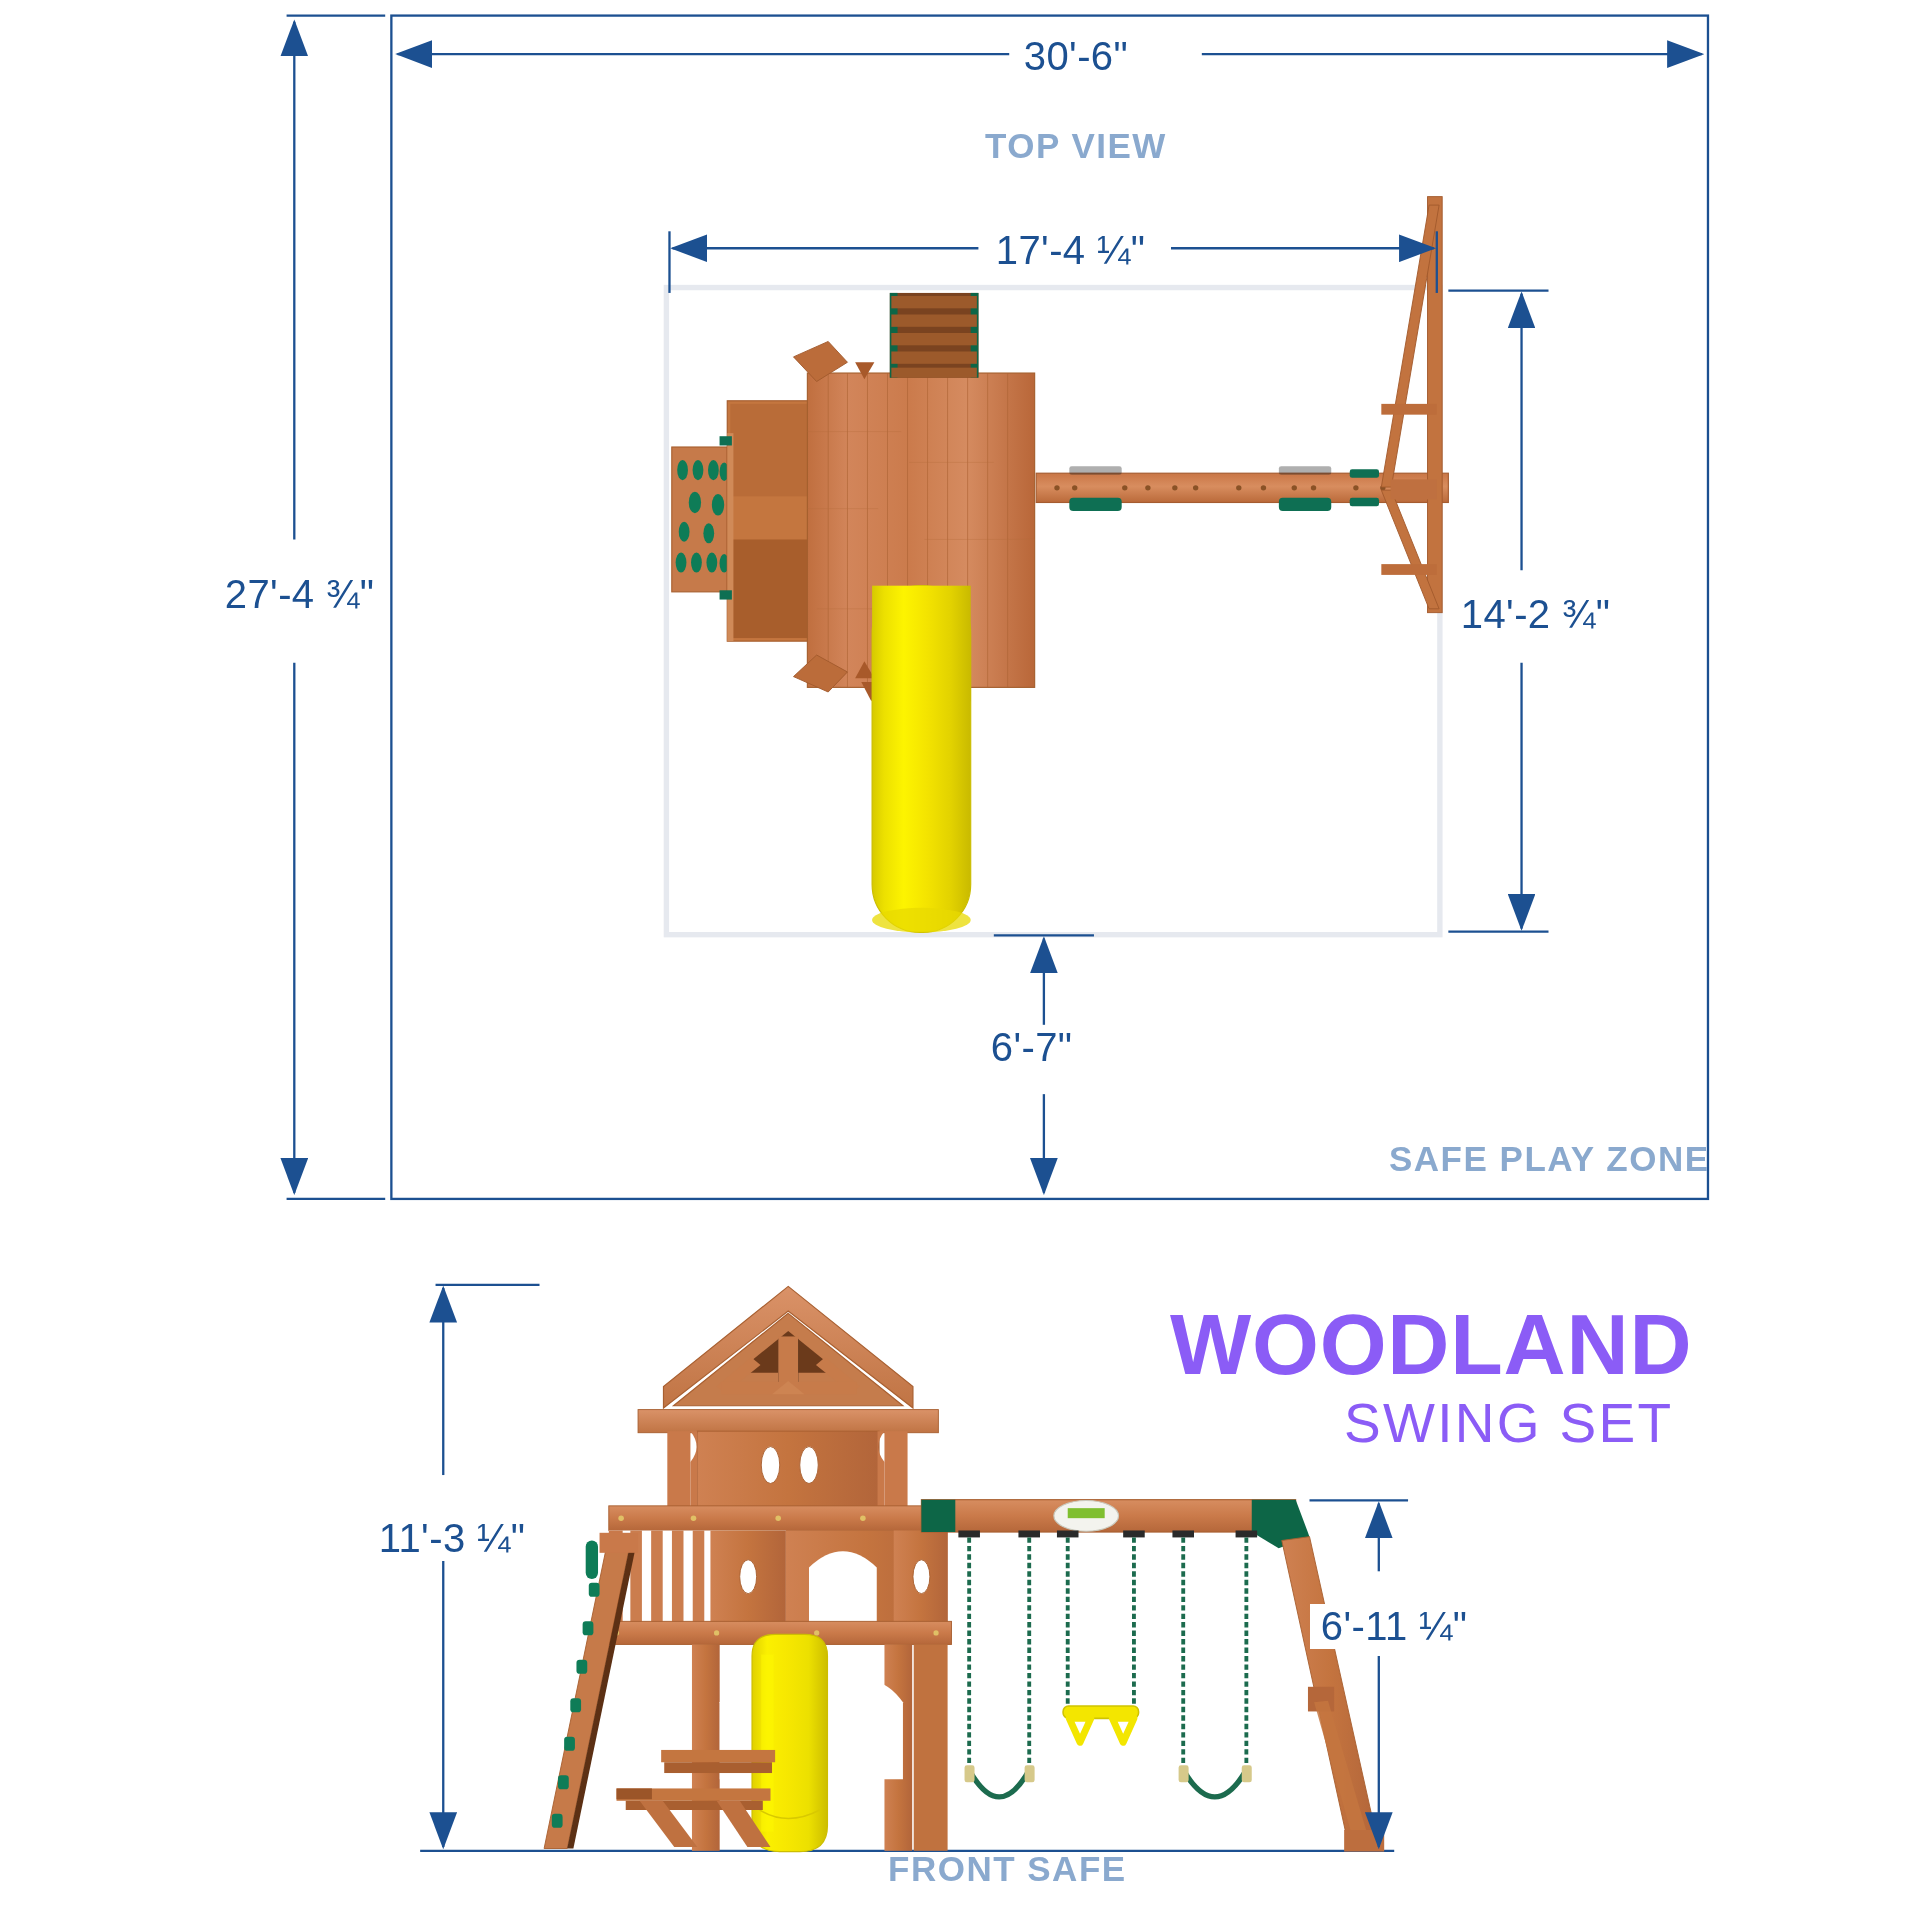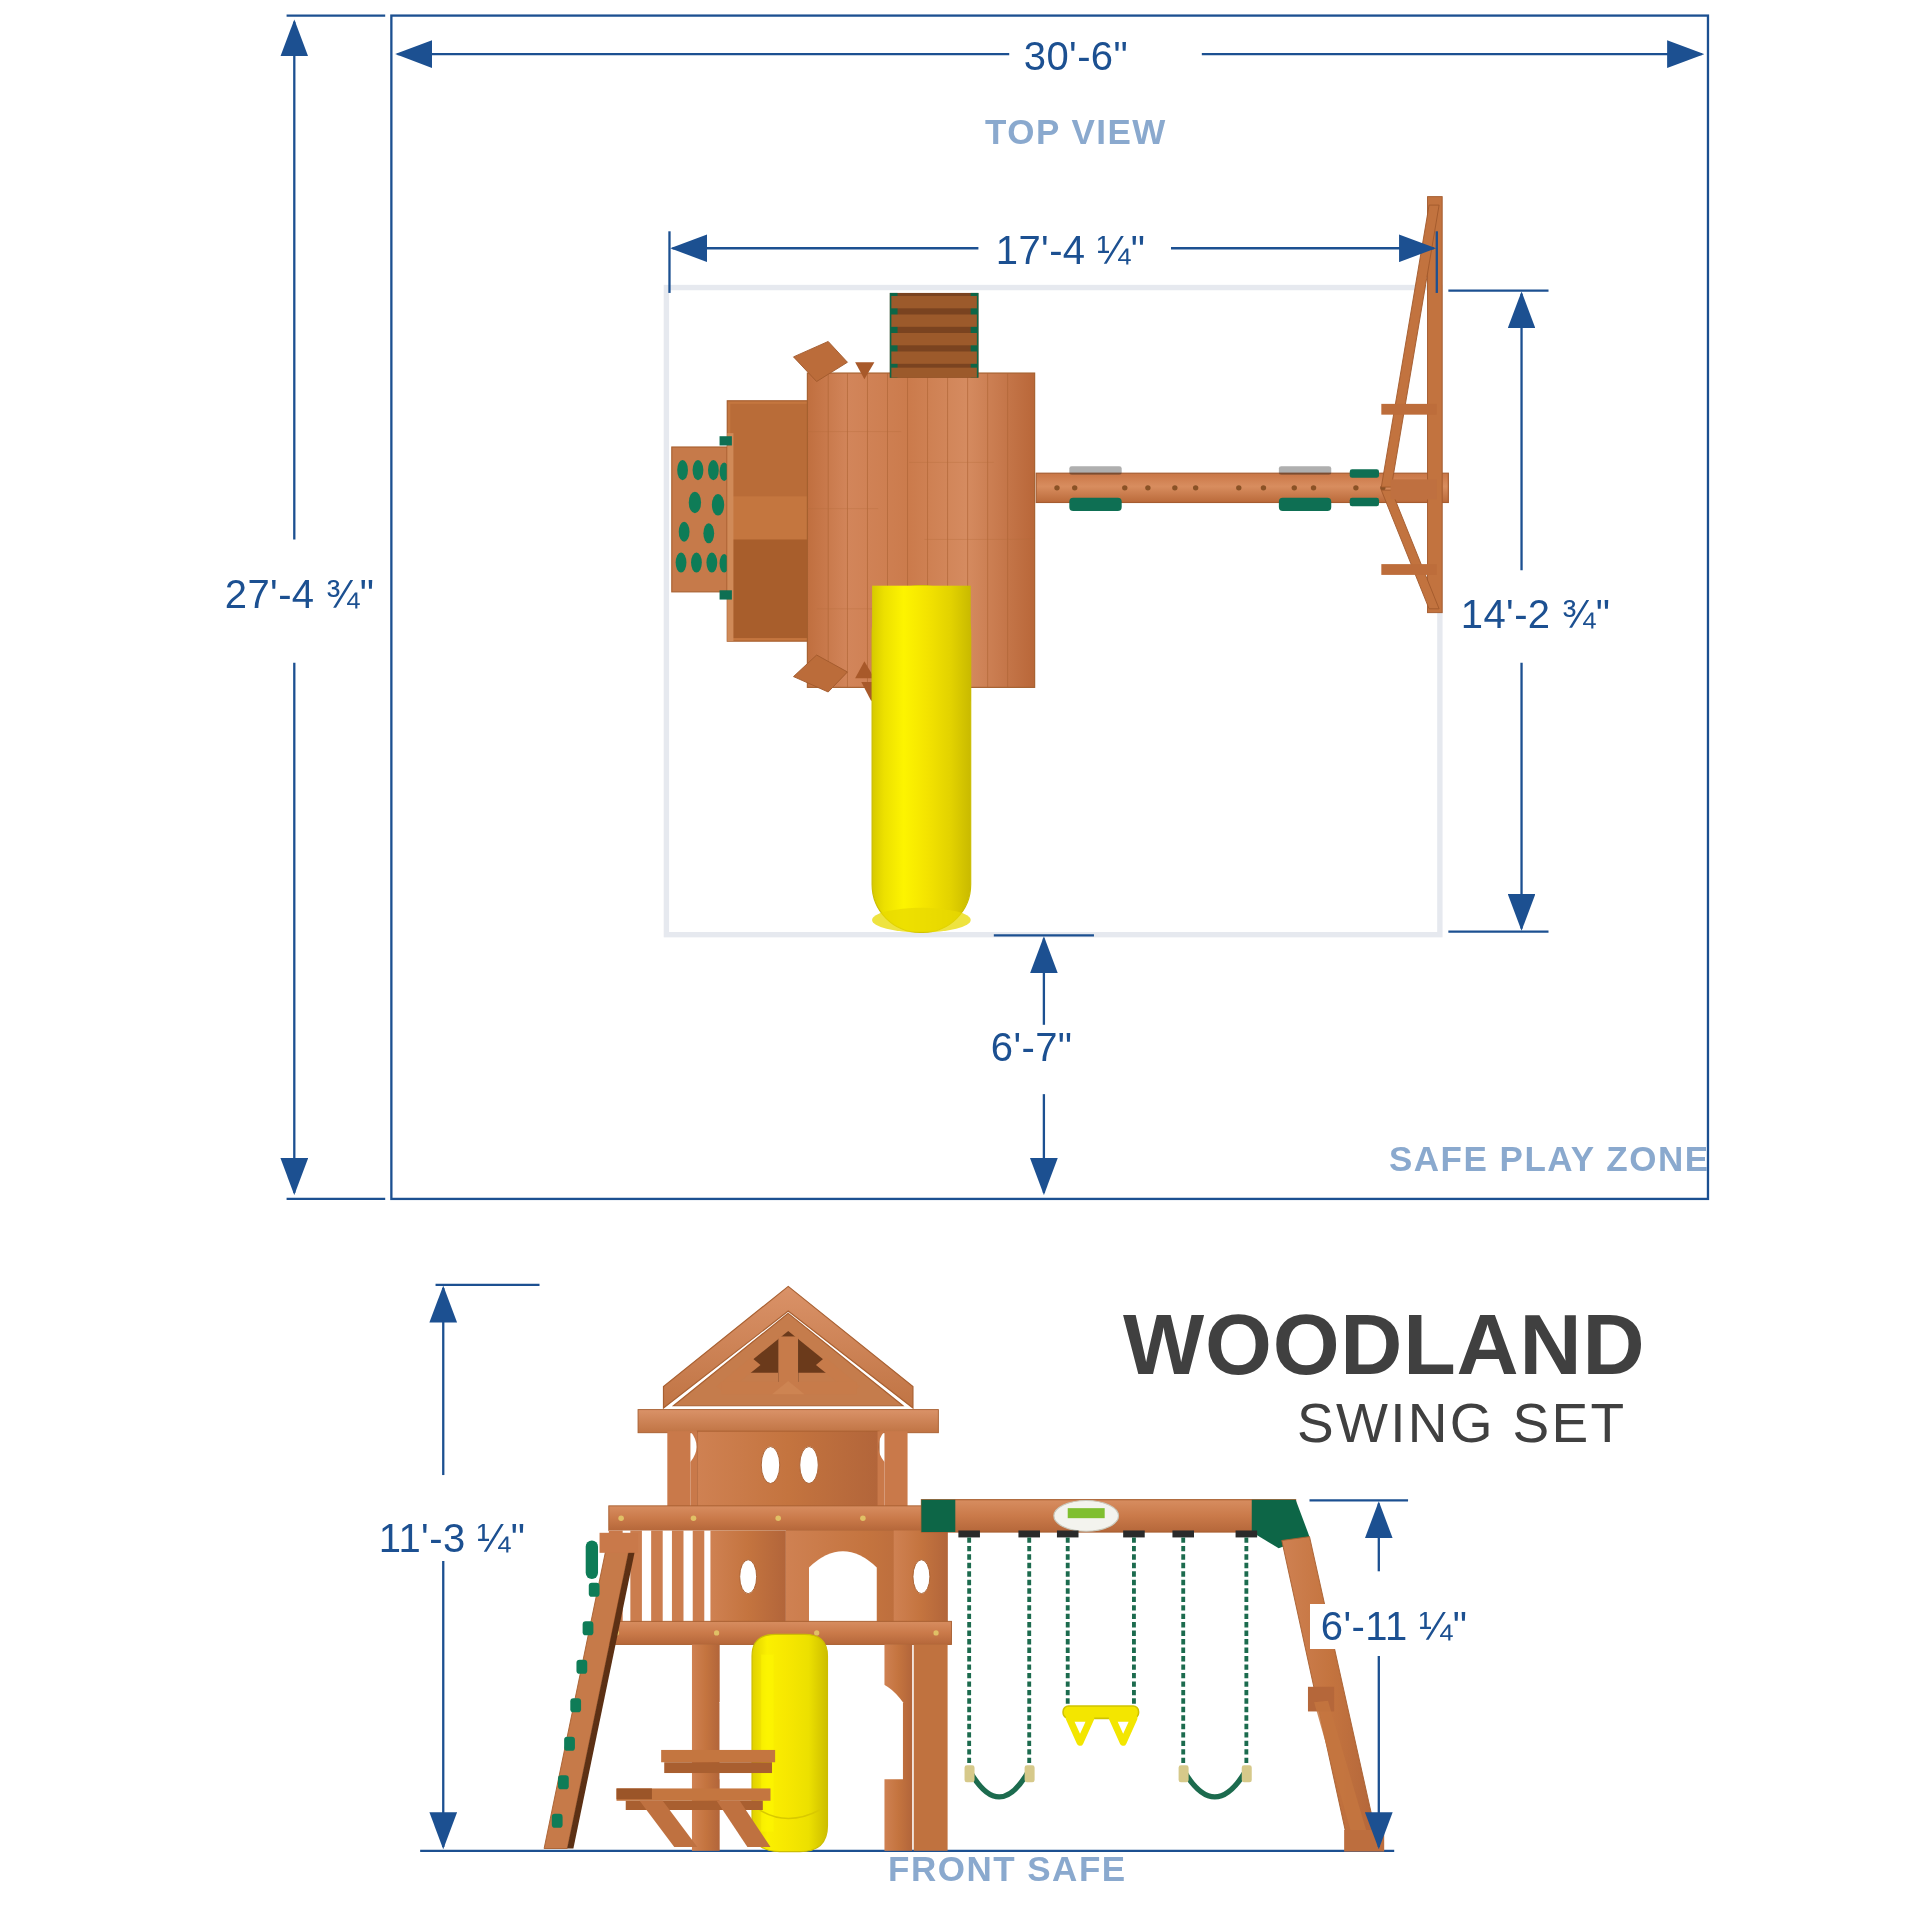--- a/index.html
+++ b/index.html
@@ -26,24 +26,25 @@
     position: absolute;
     color: #8aa9ce;
     font-family: "Liberation Sans", sans-serif;
     font-weight: bold;
     font-size: 35px;
     letter-spacing: 1.5px;
     white-space: nowrap;
   }
   .brand-title {
     position: absolute;
-    color: #404040;
+    color: #8b5cf6;
     font-weight: bold;
     letter-spacing: 0.8px;
     white-space: nowrap;
+    margin-left: 47px;
   }
   .svg-layer { position: absolute; left: 0; top: 0; }
 </style>
 </head>
 <body>
 
 <div id="root">
 
   <svg class="svg-layer" width="1926" height="1233" viewBox="0 0 2500 1600">
     <defs>
@@ -233,21 +234,21 @@
       <line x1="1290" y1="1214" x2="1420" y2="1214" stroke-width="3"></line>
     </g>
   </svg>
 
   <div class="dim-text" style="left:1013px; top:34px;">30'-6"</div>
   <div class="dim-text" style="left:214px; top:572px;">27'-4 ¾"</div>
   <div class="dim-text" style="left:985px; top:228px;">17'-4 ¼"</div>
   <div class="dim-text" style="left:1450px; top:592px;">14'-2 ¾"</div>
   <div class="dim-text" style="left:980px; top:1025px;">6'-7"</div>
 
-  <div class="view-label" style="left:985px; top:112px;">TOP VIEW</div>
+  <div class="view-label" style="left:985px; top:126px;">TOP VIEW</div>
   <div class="view-label" style="left:1389px; top:1139px;">SAFE PLAY ZONE</div>
 
   <div class="brand-title" style="left:1123px; top:1295px; font-size:86px;">WOODLAND</div>
   <div class="brand-title" style="left:1297px; top:1391px; font-size:55px; font-weight:normal; letter-spacing:2.3px;">SWING SET</div>
 
   <svg class="svg-layer" width="1926" height="693" viewBox="0 0 2500 900" style="top:1271px;">
     <defs>
       <linearGradient id="fWood" x1="0" y1="0" x2="0" y2="1">
         <stop offset="0%" stop-color="#d78d60"></stop>
         <stop offset="50%" stop-color="#ca7a4a"></stop>

